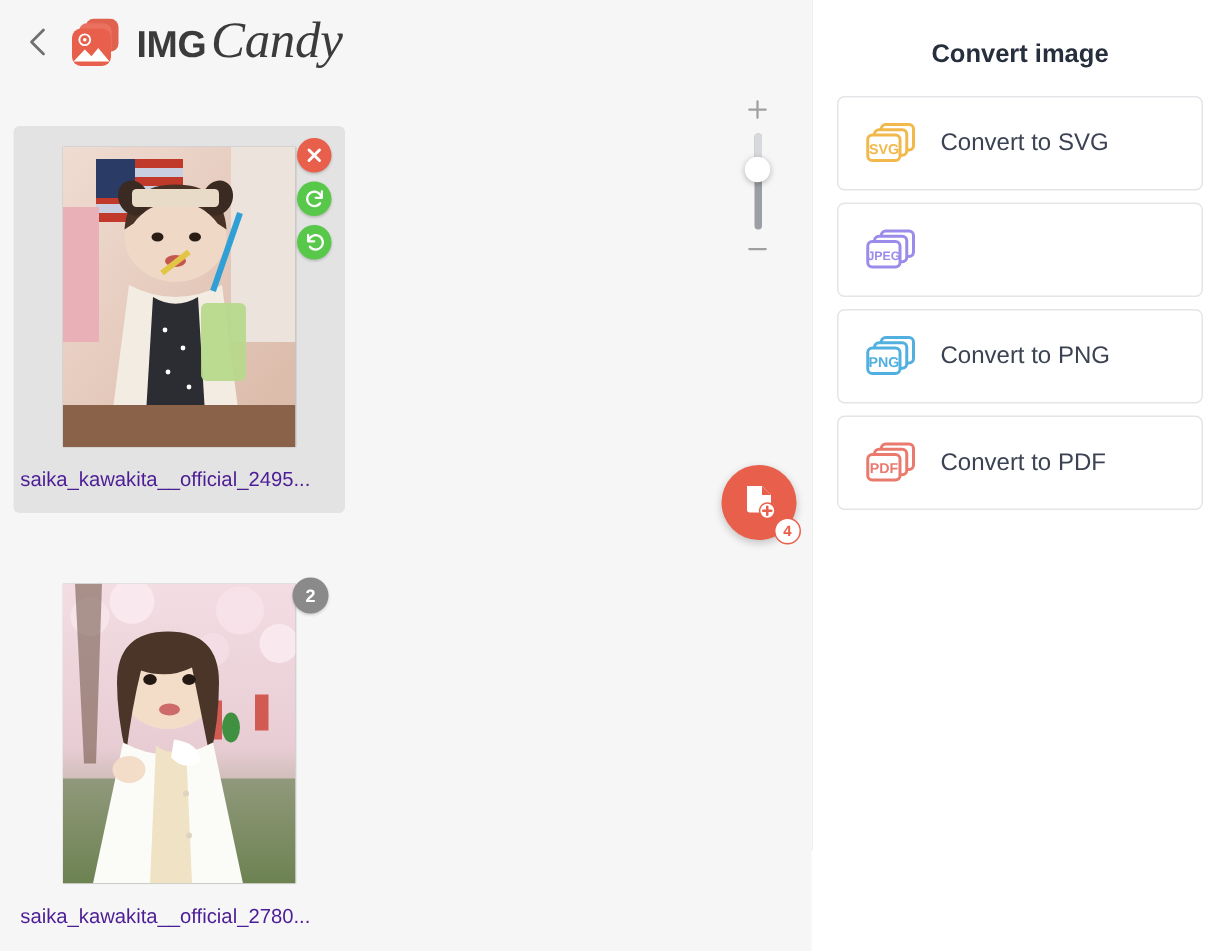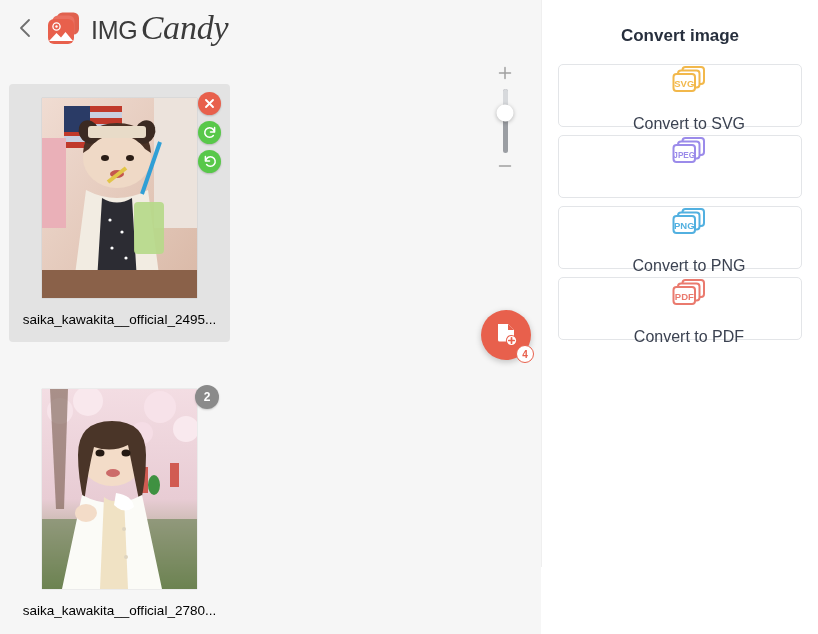--- a/index.html
+++ b/index.html
@@ -48,21 +48,21 @@
     cursor: pointer;
   }
   .brand-mark { width: 36px; height: 36px; display:block; }
   .brand-text {
     font-size: 25px;
     letter-spacing: -0.2px;
     color: #3b3b3b;
     white-space: nowrap;
   }
   .brand-text .b-img {
-    font-weight: normal;
+    font-weight: bold;
     font-family: "Liberation Sans", sans-serif;
     text-align: center;
   }
   .brand-text .b-candy {
     font-family: "Liberation Serif", serif;
     font-style: italic;
     font-weight: normal;
     font-size: 34px;
     margin-left: 3px;
   }
@@ -95,23 +95,23 @@
     background: #cfcfcf;
     overflow: hidden;
     box-shadow: 0 0 1px rgba(0,0,0,.25);
     position: relative;
   }
   .thumb-imgbox svg { display:block; width:100%; height:100%; }
 
   .thumb-name {
     margin-top: 14px;
     font-size: 13.5px;
-    color: #000000;
+    color: #4c1d95;
     width: 212px;
-    text-align: center;
+    text-align: left;
     white-space: nowrap;
     overflow: hidden;
     text-overflow: ellipsis;
   }
 
   .badge-num {
     position: absolute;
     top: 10px; right: 11px;
     width: 24px; height: 24px;
     border-radius: 50%;
@@ -249,21 +249,20 @@
     height: 63px;
     margin-bottom: 7px;
     padding-left: 18px;
     background: #fff;
     border: 1px solid #e3e5e8;
     border-radius: 5px;
     cursor: pointer;
     text-align: left;
     width: 100%;
     font-family: "Liberation Sans", sans-serif;
-    flex-direction: column;
   }
   .conv-icon { width: 34px; height: 30px; flex: 0 0 34px; }
   .conv-icon svg { display: block; }
   .conv-label {
     font-size: 16px;
     color: #3b4251;
   }
 </style>
 </head>
 <body>

